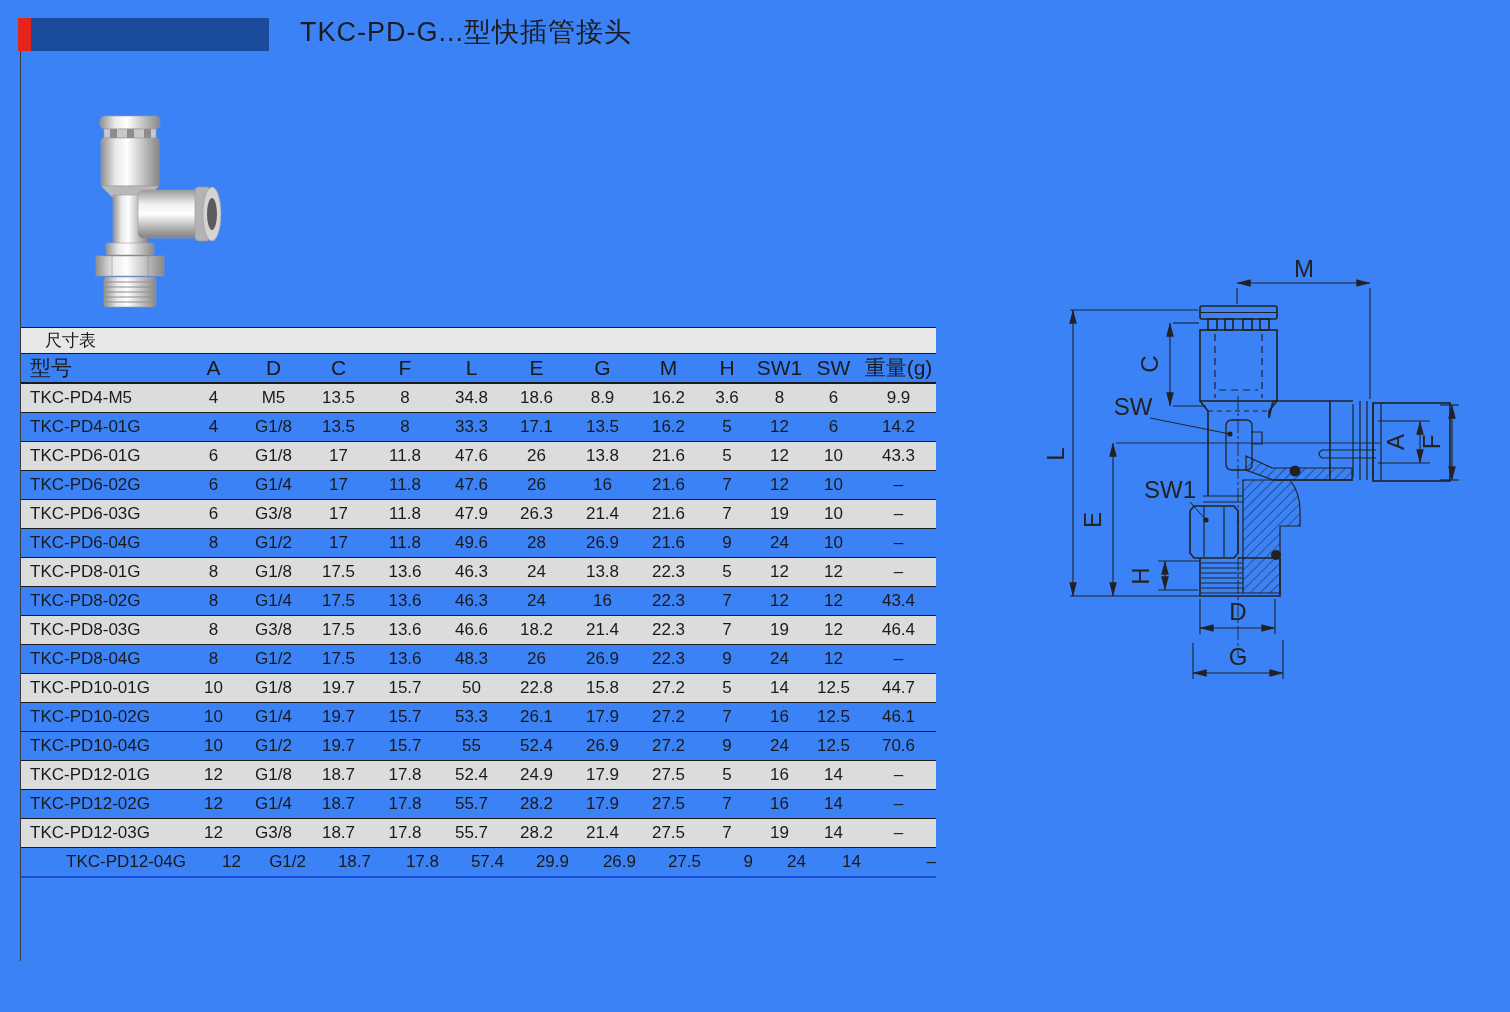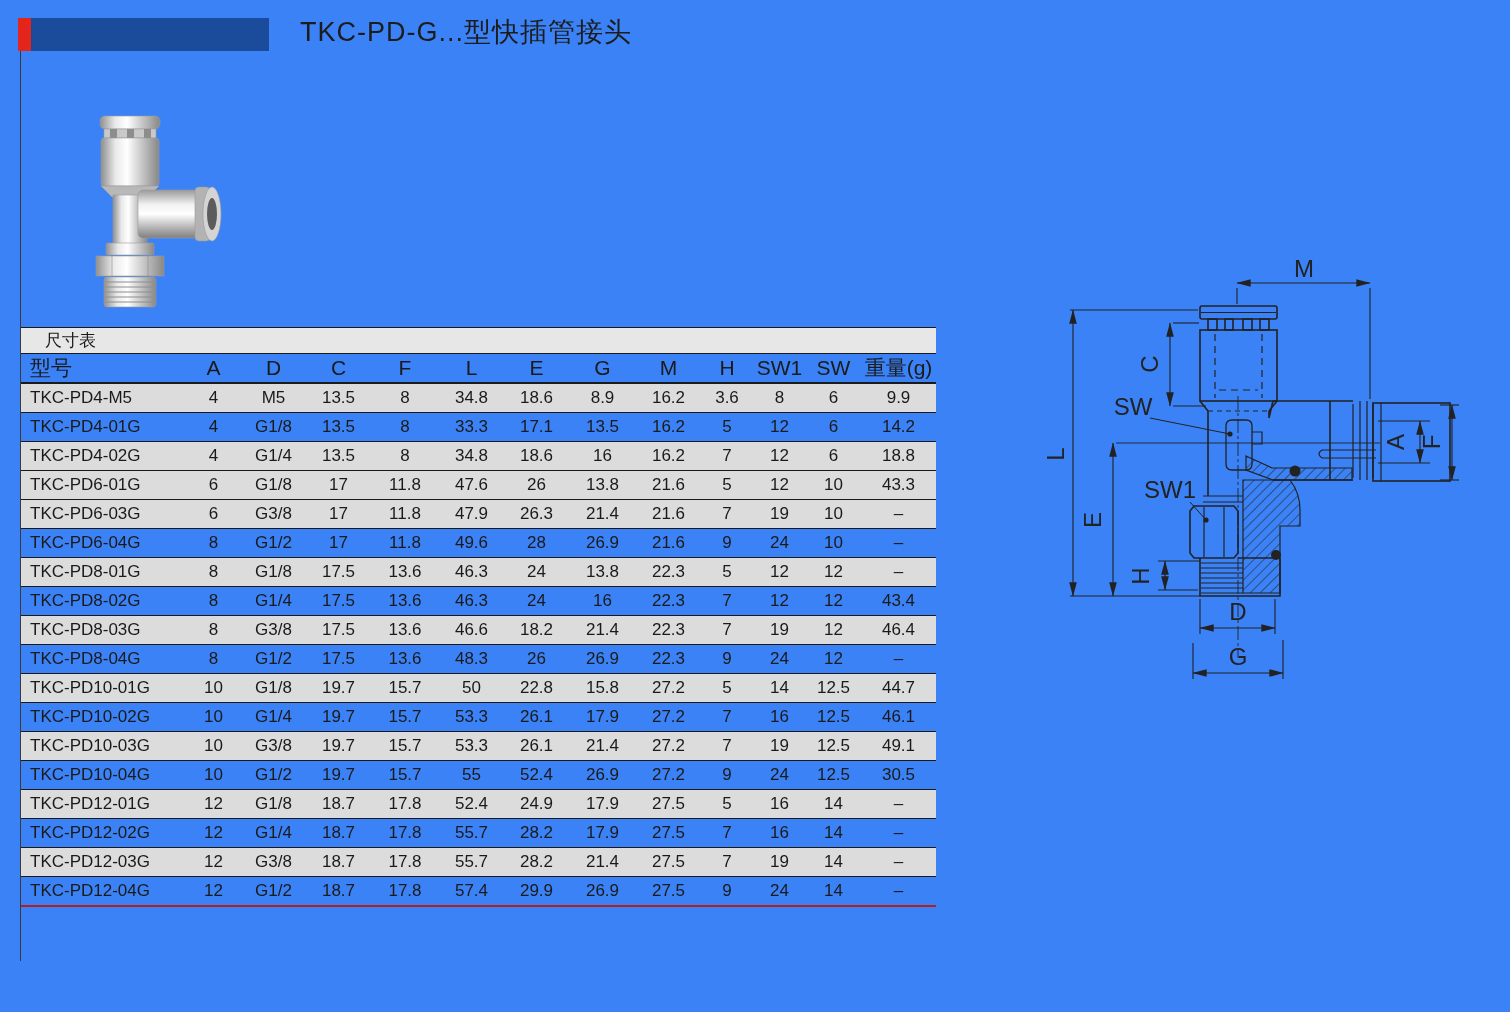--- a/index.html
+++ b/index.html
@@ -18,21 +18,21 @@
 
   
   #table-wrap{position:absolute;left:21px;top:327px;width:915px;border-top:1px solid #1a1a1a;}
   .tcaption{height:25px;line-height:25px;background:#e7e7e7;border-bottom:1px solid #1a1a1a;
             padding-left:24px;font-size:17px;color:#1a1a1a;}
   table{border-collapse:collapse;width:915px;table-layout:fixed;}
   th,td{font-weight:400;font-size:17px;text-align:center;padding:0;height:28px;
         border-bottom:1px solid #1a1a1a;white-space:nowrap;overflow:hidden;color:#1a1a1a;}
   thead th{height:27px;border-bottom:2px solid #1a1a1a;font-size:21px;}
   tbody tr.stripe{background:#dcdcdc;}
-  tbody tr:last-child td{border-bottom:2px solid #b91c1c;}
+  tbody tr:last-child td{border-bottom:2px solid #1d4ed8;text-align:right;}
   th.c0,td.c0{text-align:left;padding-left:9px;}
   .c0{width:156px;} .c1{width:55px;} .c2{width:65px;} .c3{width:65px;} .c4{width:68px;}
   .c5{width:65px;} .c6{width:65px;} .c7{width:67px;} .c8{width:65px;} .c9{width:52px;}
   .c10{width:53px;} .c11{width:55px;} .c12{width:75px;}
 
   
   #drawing-wrap{position:absolute;left:1040px;top:258px;width:470px;height:440px;}
   .dimtxt{font-family:"Liberation Sans","DejaVu Sans",sans-serif;font-size:24px;fill:#222;}
 </style>
 </head>
@@ -137,49 +137,49 @@
             <td class="c5">33.3</td>
             <td class="c6">17.1</td>
             <td class="c7">13.5</td>
             <td class="c8">16.2</td>
             <td class="c9">5</td>
             <td class="c10">12</td>
             <td class="c11">6</td>
             <td class="c12">14.2</td>
           </tr>
           <tr class="stripe">
-            <td class="c0">TKC-PD4-02G</td>
-            <td class="c1">4</td>
-            <td class="c2">G1/4</td>
-            <td class="c3">13.5</td>
-            <td class="c4">8</td>
-            <td class="c5">34.8</td>
-            <td class="c6">18.6</td>
-            <td class="c7">16</td>
-            <td class="c8">16.2</td>
-            <td class="c9">7</td>
-            <td class="c10">12</td>
-            <td class="c11">6</td>
-            <td class="c12">18.8</td>
-          </tr>
-          <tr class="stripe">
             <td class="c0">TKC-PD6-01G</td>
             <td class="c1">6</td>
             <td class="c2">G1/8</td>
             <td class="c3">17</td>
             <td class="c4">11.8</td>
             <td class="c5">47.6</td>
             <td class="c6">26</td>
             <td class="c7">13.8</td>
             <td class="c8">21.6</td>
             <td class="c9">5</td>
             <td class="c10">12</td>
             <td class="c11">10</td>
             <td class="c12">43.3</td>
           </tr>
+          <tr>
+            <td class="c0">TKC-PD6-02G</td>
+            <td class="c1">6</td>
+            <td class="c2">G1/4</td>
+            <td class="c3">17</td>
+            <td class="c4">11.8</td>
+            <td class="c5">47.6</td>
+            <td class="c6">26</td>
+            <td class="c7">16</td>
+            <td class="c8">21.6</td>
+            <td class="c9">7</td>
+            <td class="c10">12</td>
+            <td class="c11">10</td>
+            <td class="c12">–</td>
+          </tr>
           <tr class="stripe">
             <td class="c0">TKC-PD6-03G</td>
             <td class="c1">6</td>
             <td class="c2">G3/8</td>
             <td class="c3">17</td>
             <td class="c4">11.8</td>
             <td class="c5">47.9</td>
             <td class="c6">26.3</td>
             <td class="c7">21.4</td>
             <td class="c8">21.6</td>
@@ -286,49 +286,34 @@
             <td class="c4">15.7</td>
             <td class="c5">53.3</td>
             <td class="c6">26.1</td>
             <td class="c7">17.9</td>
             <td class="c8">27.2</td>
             <td class="c9">7</td>
             <td class="c10">16</td>
             <td class="c11">12.5</td>
             <td class="c12">46.1</td>
           </tr>
-          <tr class="stripe">
-            <td class="c0">TKC-PD10-03G</td>
-            <td class="c1">10</td>
-            <td class="c2">G3/8</td>
-            <td class="c3">19.7</td>
-            <td class="c4">15.7</td>
-            <td class="c5">53.3</td>
-            <td class="c6">26.1</td>
-            <td class="c7">21.4</td>
-            <td class="c8">27.2</td>
-            <td class="c9">7</td>
-            <td class="c10">19</td>
-            <td class="c11">12.5</td>
-            <td class="c12">49.1</td>
-          </tr>
           <tr>
             <td class="c0">TKC-PD10-04G</td>
             <td class="c1">10</td>
             <td class="c2">G1/2</td>
             <td class="c3">19.7</td>
             <td class="c4">15.7</td>
             <td class="c5">55</td>
             <td class="c6">52.4</td>
             <td class="c7">26.9</td>
             <td class="c8">27.2</td>
             <td class="c9">9</td>
             <td class="c10">24</td>
             <td class="c11">12.5</td>
-            <td class="c12">30.5</td>
+            <td class="c12">70.6</td>
           </tr>
           <tr class="stripe">
             <td class="c0">TKC-PD12-01G</td>
             <td class="c1">12</td>
             <td class="c2">G1/8</td>
             <td class="c3">18.7</td>
             <td class="c4">17.8</td>
             <td class="c5">52.4</td>
             <td class="c6">24.9</td>
             <td class="c7">17.9</td>

